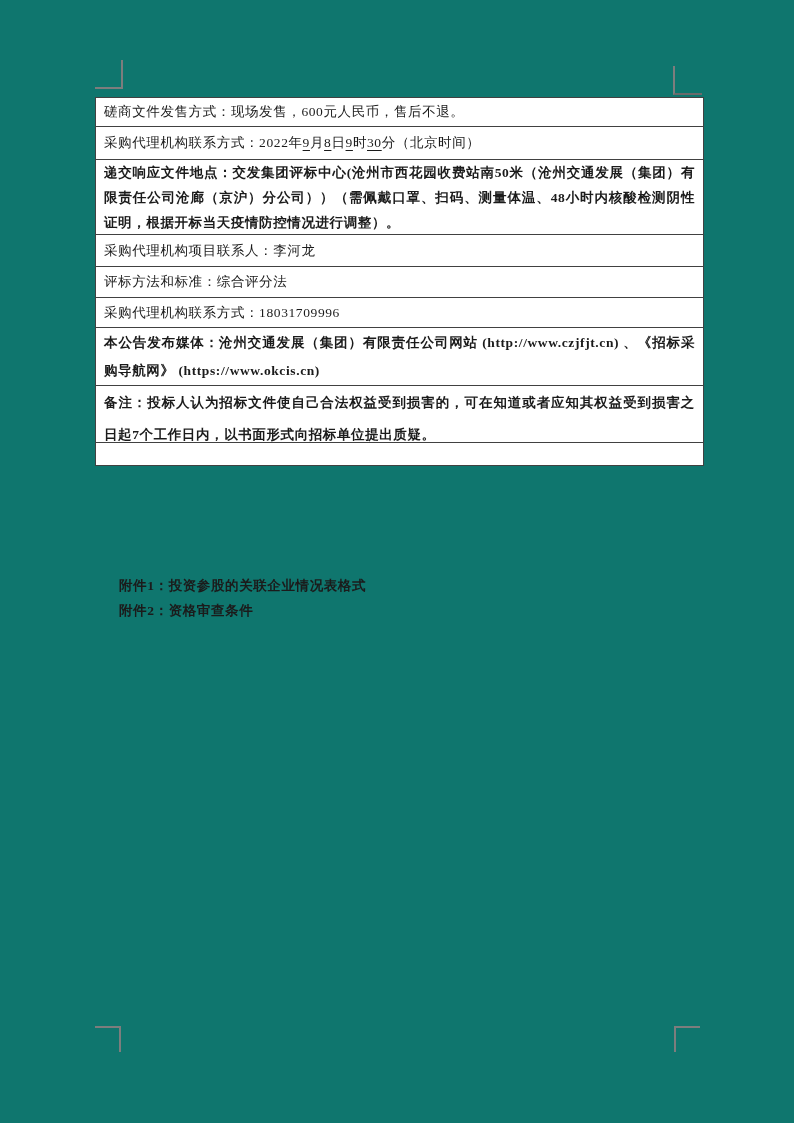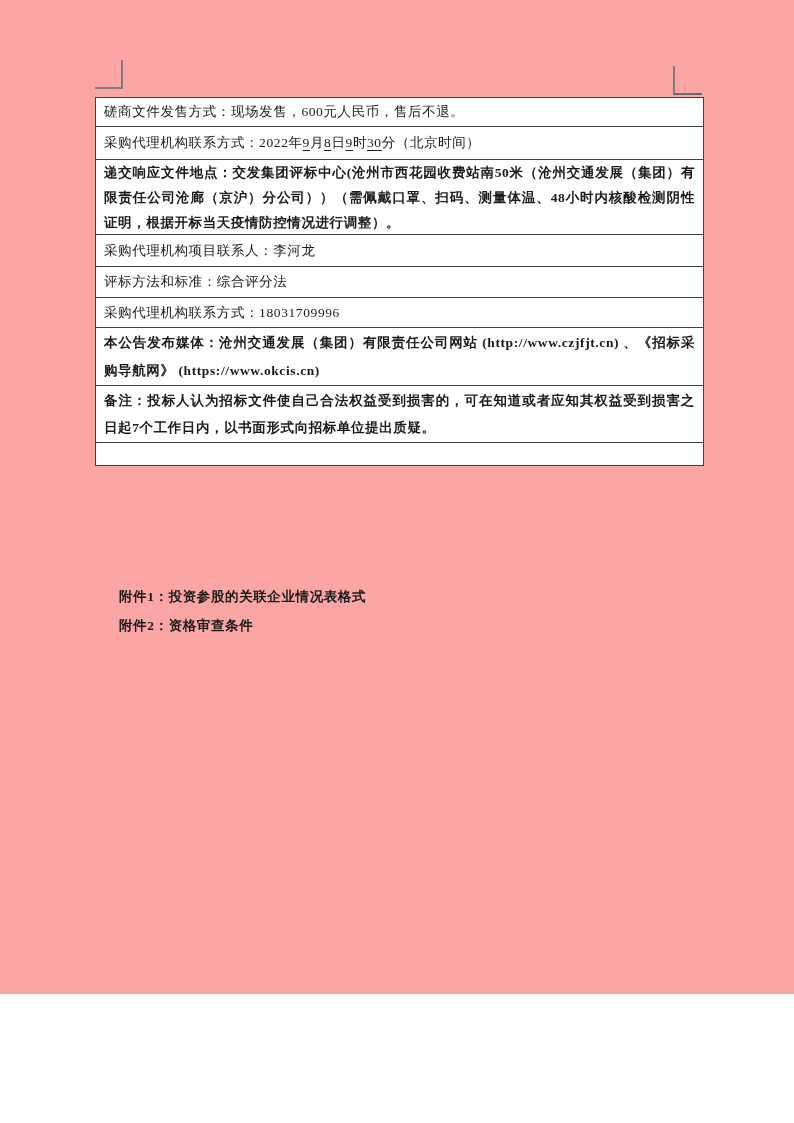--- a/index.html
+++ b/index.html
@@ -1,20 +1,20 @@
 <!DOCTYPE html>
 <html><head>
 <meta charset="utf-8">
 <style>
   html,body{margin:0;padding:0;}
   body{
     width:794px;height:1123px;background:#ffffff;position:relative;
     font-family:"Liberation Serif", serif;color:#1b1b1b;
   }
-  .page{position:absolute;left:0;top:0;width:794px;height:994px;background:#fca5a5;overflow:hidden;}
+  .page{position:absolute;left:0;top:0;width:794px;height:1123px;background:#0f766e;overflow:hidden;}
 
   
   .crop{position:absolute;box-sizing:border-box;}
   .crop.tl{left:95px;top:60px;width:28px;height:29px;border-right:2px solid #7d7d7d;border-bottom:2px solid #7d7d7d;}
   .crop.tr{left:673px;top:66px;width:29px;height:29px;border-left:2px solid #7d7d7d;border-bottom:2px solid #6a6a6a;}
   .crop.bl{left:95px;top:1026px;width:26px;height:26px;border-top:2px solid #7d7d7d;border-right:2px solid #7d7d7d;}
   .crop.br{left:674px;top:1026px;width:26px;height:26px;border-top:2px solid #7d7d7d;border-left:2px solid #7d7d7d;}
 
   
   .doc-table{
@@ -27,26 +27,26 @@
   }
   .row:last-child{border-bottom:none;}
   .row p{margin:0;}
   .single{display:flex;align-items:center;}
   .multi p{text-align:justify;text-justify:inter-character;font-weight:bold;}
   .h29{height:29px}.h33{height:33px}.h75{height:75px}.h30{height:30px}
   .h77{height:77px}.h31{height:31px}.h32{height:32px}.h58{height:58px}
   .h57{height:57px}.h22{height:22px}
   .lh25 p{line-height:25px;}
   .lh28 p{line-height:28px;padding-top:1px;}
-  .lh27 p{line-height:27px;padding-top:1px;}
+  .lh27 p{line-height:32px;padding-top:1px;}
   .u{text-decoration:underline;text-underline-offset:3px;}
 
   
   .attachments{position:absolute;left:119px;top:577px;font-size:13.5px;font-weight:bold;letter-spacing:0.6px;}
-  .attachments p{margin:11px 0 7px 0;line-height:18px;}
+  .attachments p{margin:0 0 7px 0;line-height:18px;}
 </style>
 </head>
 <body>
 
 <div class="page">
 
   <div class="crop tl"></div>
   <div class="crop tr"></div>
   <div class="crop bl"></div>
   <div class="crop br"></div>

